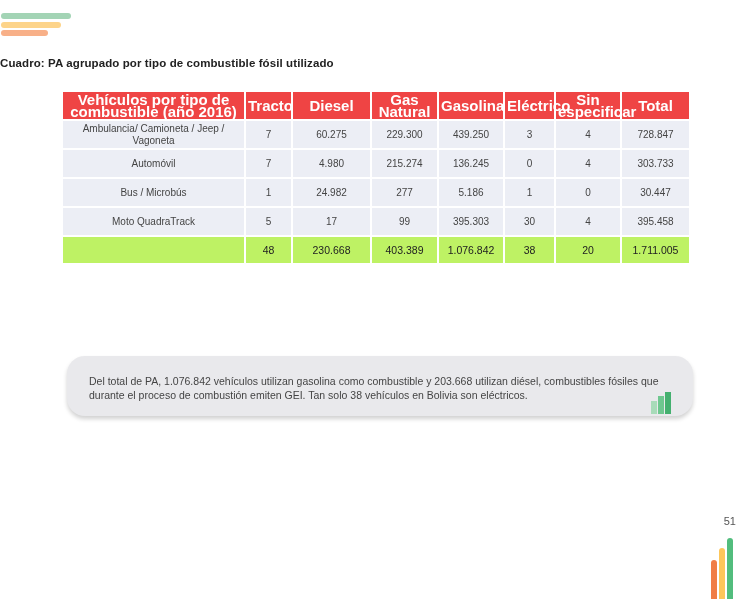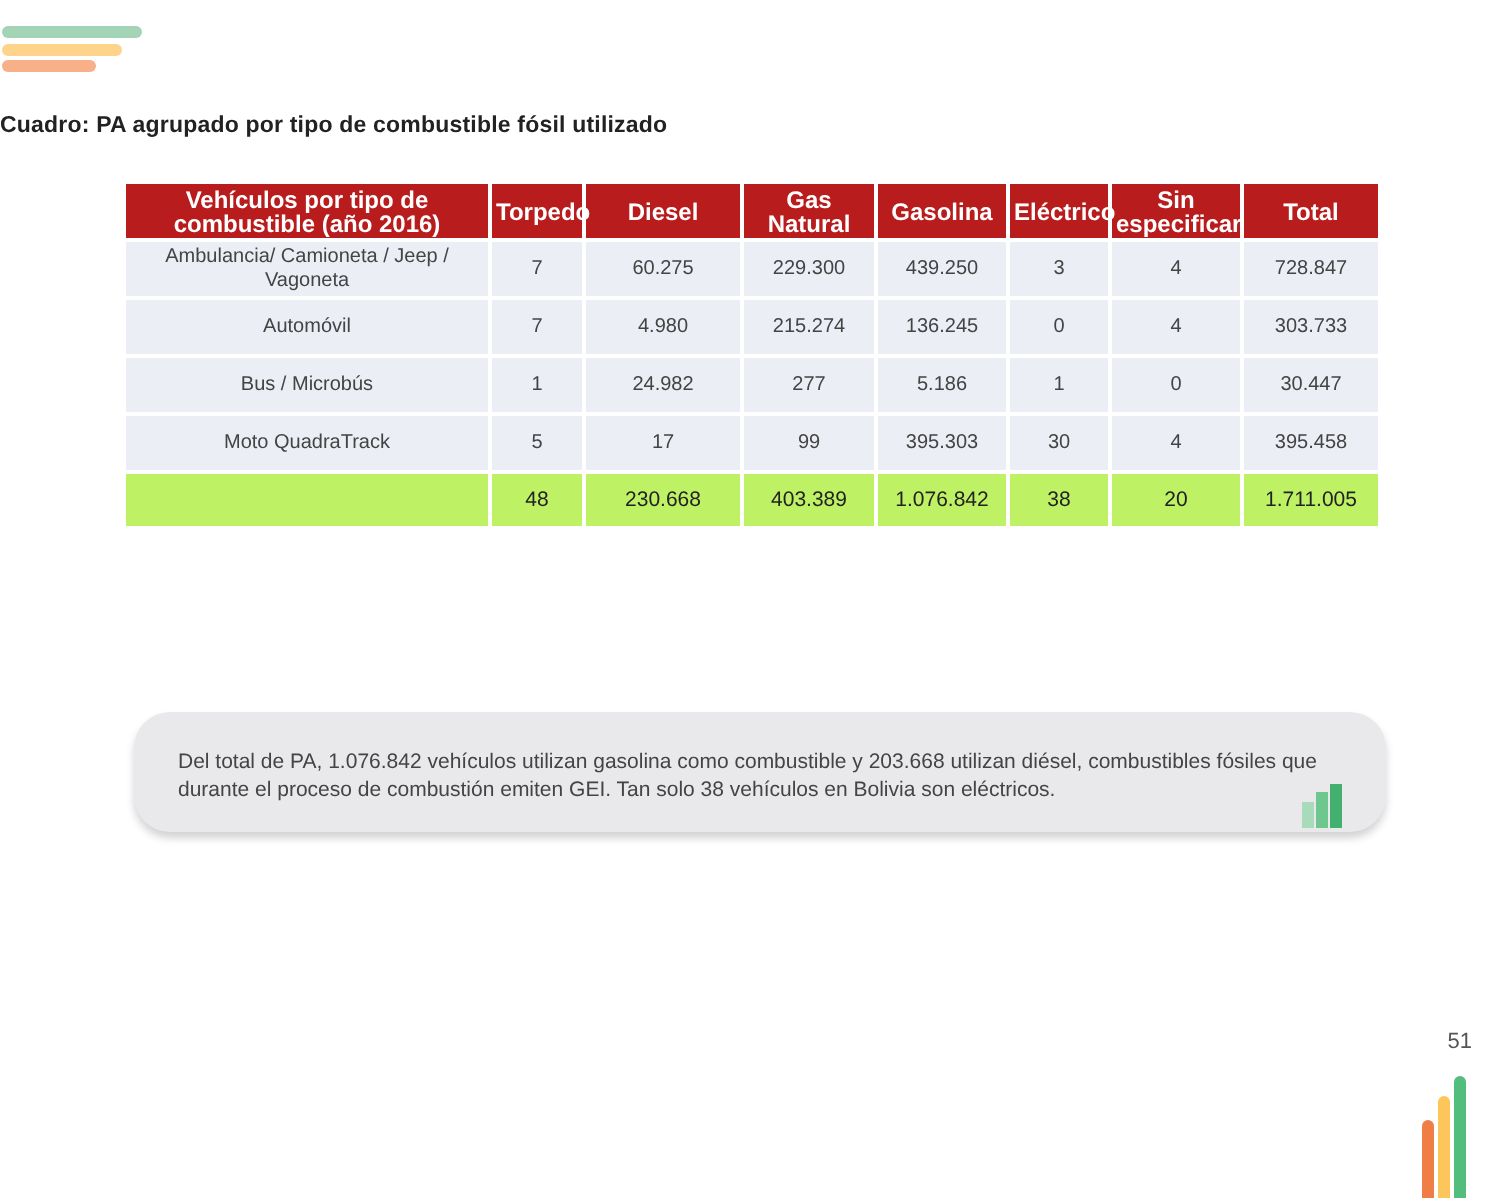--- a/index.html
+++ b/index.html
@@ -18,21 +18,21 @@
       font-size: 11.5px; font-weight: bold; color: #222; letter-spacing: 0.1px;
     }
 
     table.data {
       position: absolute; left: 61px; top: 90px; width: 628px;
       border-collapse: collapse; table-layout: fixed;
       font-family: "Liberation Sans", sans-serif; font-size: 10.5px;
     }
     table.data th, table.data td { border: 2px solid #ffffff; text-align: center; padding: 0 2px; }
     table.data th {
-      background: #b91c1c; color: #ffffff; font-weight: bold; height: 27px; line-height: 12px; font-size: 12px;
+      background: #ef4444; color: #ffffff; font-weight: bold; height: 27px; line-height: 12px; font-size: 15px;
     }
     table.data td { background: #eceef5; color: #444; height: 27px; line-height: 12px; font-size: 10px; }
     table.data tr.total td { background: #bef264; color: #222; height: 26px; font-size: 10.5px; }
 
     .note {
       position: absolute; left: 67px; top: 356px; width: 626px; height: 60px;
       background: #e9e9ec; border-radius: 18px;
       box-shadow: 0 3px 4px rgba(0,0,0,0.18);
     }
     .note .text {
@@ -70,21 +70,21 @@
       <col style="width:79px">
       <col style="width:67px">
     <col style="width:66px">
       <col style="width:51px">
       <col style="width:66px">
       <col style="width:69px">
   </colgroup>
   <thead>
     <tr>
       <th>Vehículos por tipo de combustible (año 2016)</th>
-      <th>Torpedo</th>
+      <th>Tracto</th>
       <th>Diesel</th>
       <th>Gas Natural</th>
       <th>Gasolina</th>
       <th>Eléctrico</th>
       <th>Sin especificar</th>
       <th>Total</th>
     </tr>
   </thead>
   <tbody>
     <tr>

